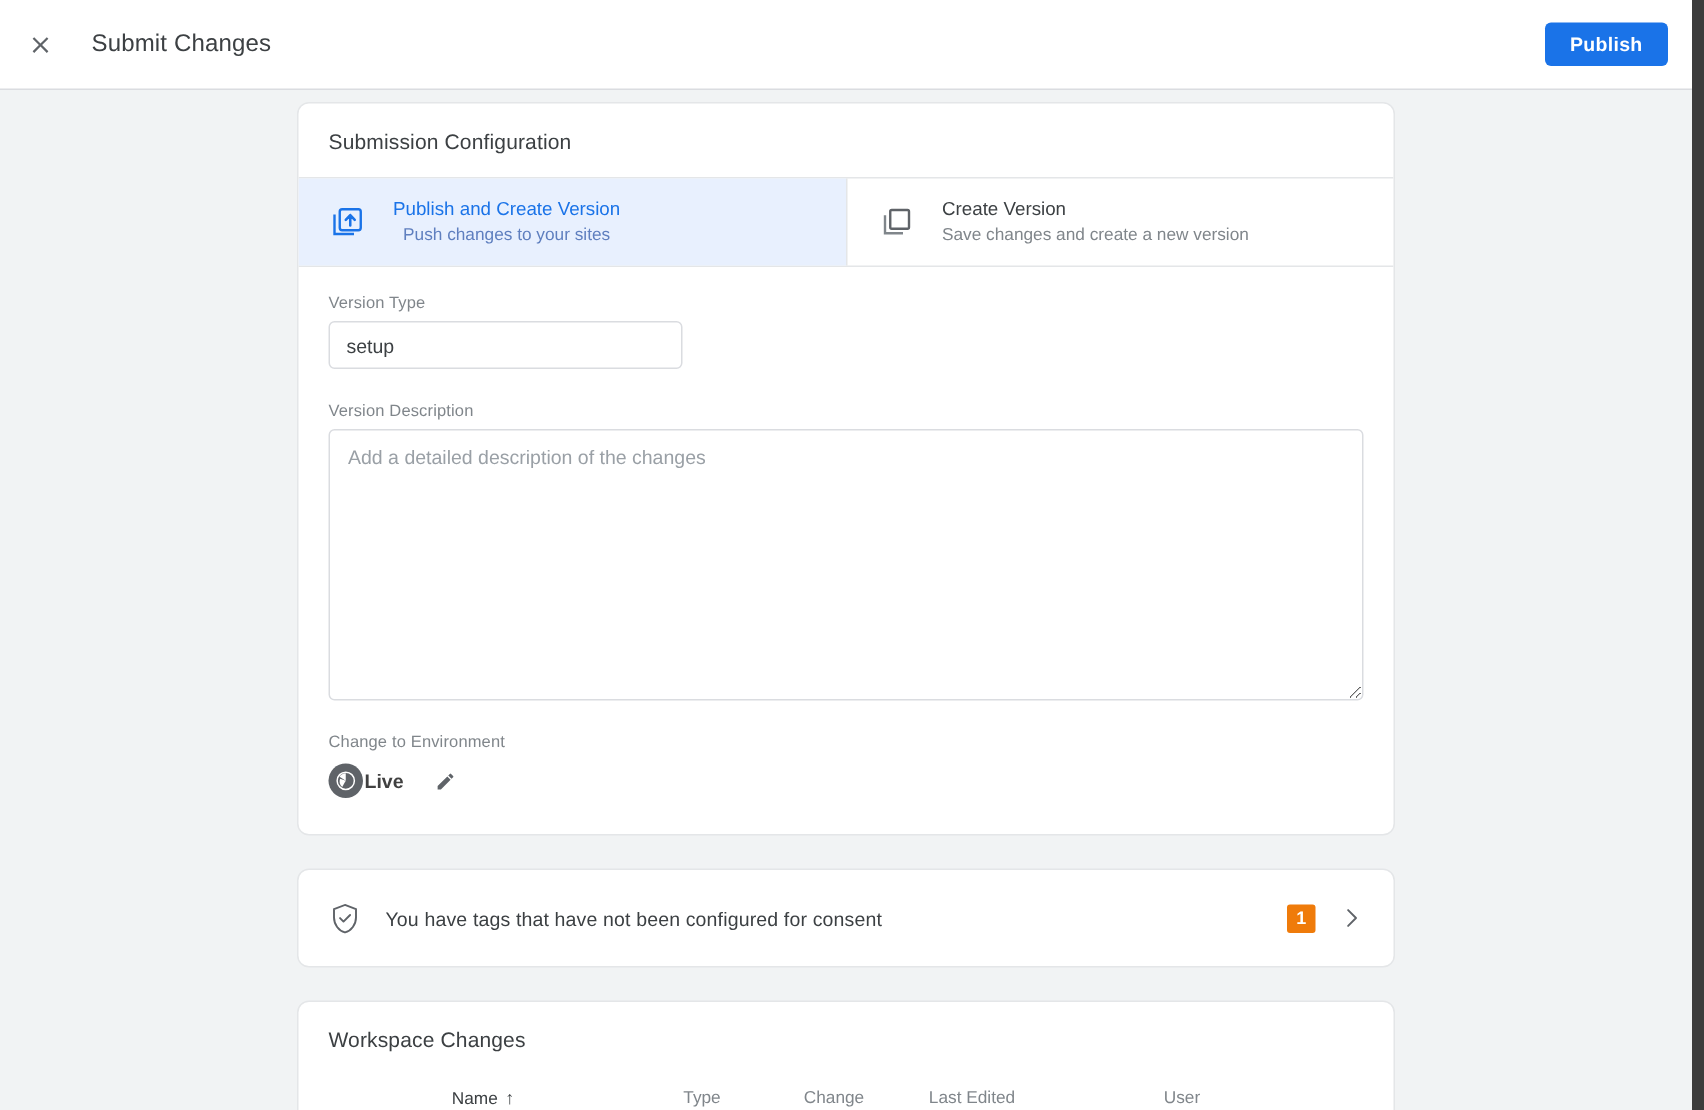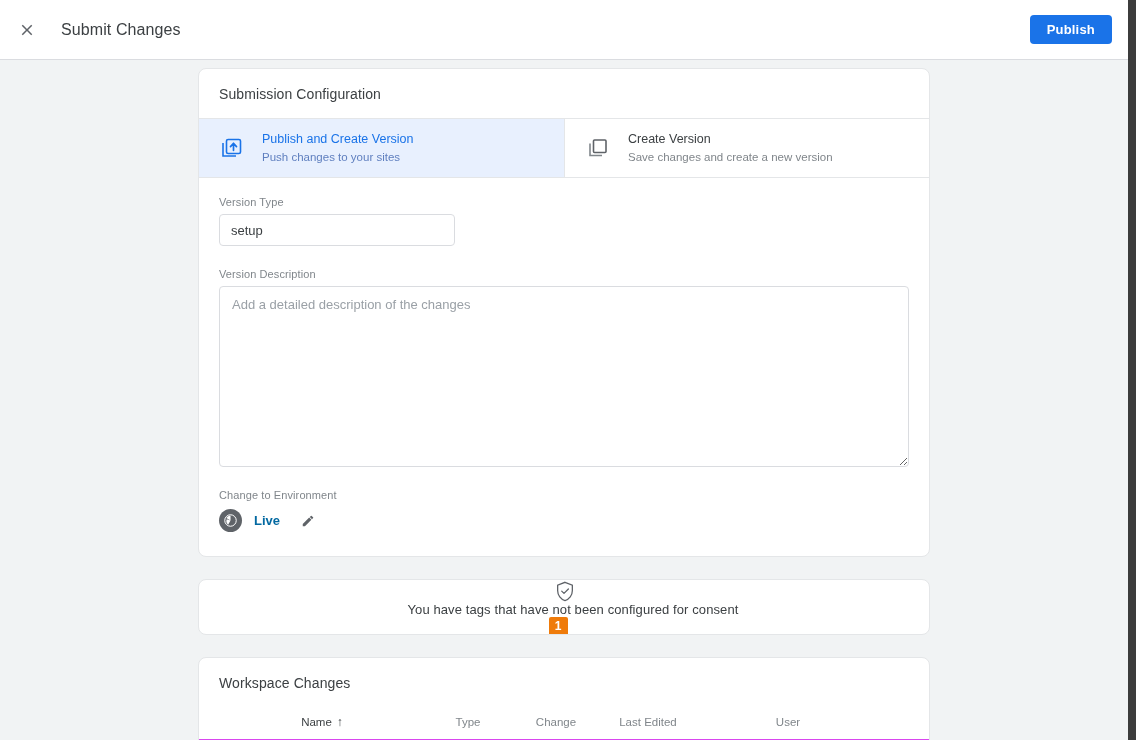--- a/index.html
+++ b/index.html
@@ -94,21 +94,21 @@
   }
   .mode {
     flex: 1 1 50%;
     display: flex;
     align-items: center;
     padding: 13px 16px 13px 20px;
     cursor: pointer;
     min-height: 50px;
   }
   .mode + .mode { border-left: 1px solid #e4e6e8; }
-  .mode.selected { background: #e8f0fe; }
+  .mode.selected { background: #e8f0fe; text-align: center; }
   .mode-icon {
     width: 26px; height: 26px;
     flex: 0 0 auto;
     margin-right: 17px;
     display: flex; align-items: center; justify-content: center;
   }
   .mode-text { line-height: 1.25; }
   .mode-label {
     font-size: 12.5px;
     color: #3c4043;
@@ -167,39 +167,38 @@
   }
   .env-badge {
     width: 23px; height: 23px;
     border-radius: 50%;
     background: #5f6368;
     display: flex; align-items: center; justify-content: center;
     flex: 0 0 auto;
   }
   .env-name {
     font-size: 13px;
-    color: #0369a1;
+    color: #404040;
     font-weight: bold;
-    margin-left: 12px;
+    margin-left: 1px;
   }
   .env-edit {
     margin-left: 18px;
     width: 20px; height: 20px;
     display: flex; align-items: center; justify-content: center;
     cursor: pointer;
   }
 
   
   .banner {
     display: flex;
     align-items: center;
     padding: 0 18px 0 20px;
-    height: 54px;
+    height: 64px;
     cursor: pointer;
-    flex-direction: column;
   }
   .banner-icon {
     width: 22px; height: 22px;
     flex: 0 0 auto;
     display: flex; align-items: center; justify-content: center;
   }
   .banner-text {
     font-size: 13px;
     color: #3c4043;
     margin-left: 16px;

